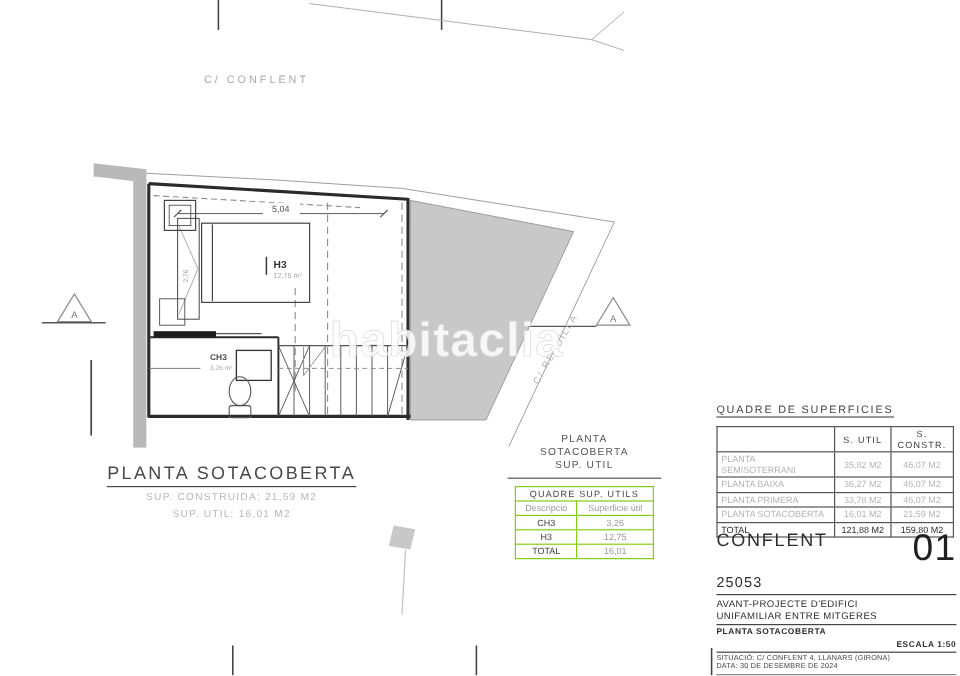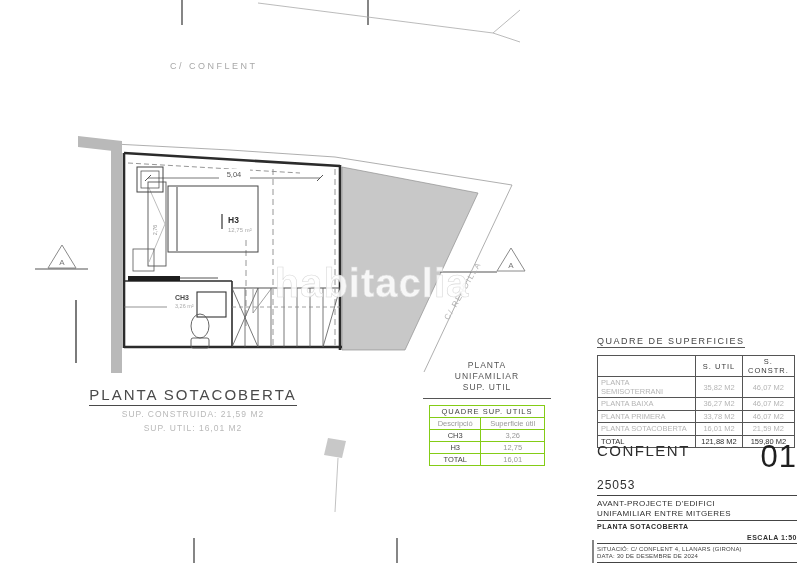--- a/index.html
+++ b/index.html
@@ -193,21 +193,21 @@
 
   <div class="abs plan-title-block">
     <div><span class="plan-title">PLANTA SOTACOBERTA</span></div>
     <div class="plan-sub">SUP. CONSTRUIDA: 21,59 M2</div>
     <div class="plan-sub">SUP. UTIL: 16,01 M2</div>
   </div>
 
   <div class="abs util-block">
     <div class="util-heading">
       <div>PLANTA</div>
-      <div>UNIFAMILIAR</div>
+      <div>SOTACOBERTA</div>
       <div>SUP. UTIL</div>
     </div>
     <hr class="util-rule">
     <table class="util-table">
       <tbody>
         <tr>
             <td colspan="2" class="t-title">QUADRE SUP. UTILS</td>
           </tr>
         <tr>
           <td class="val">Descripció</td>

